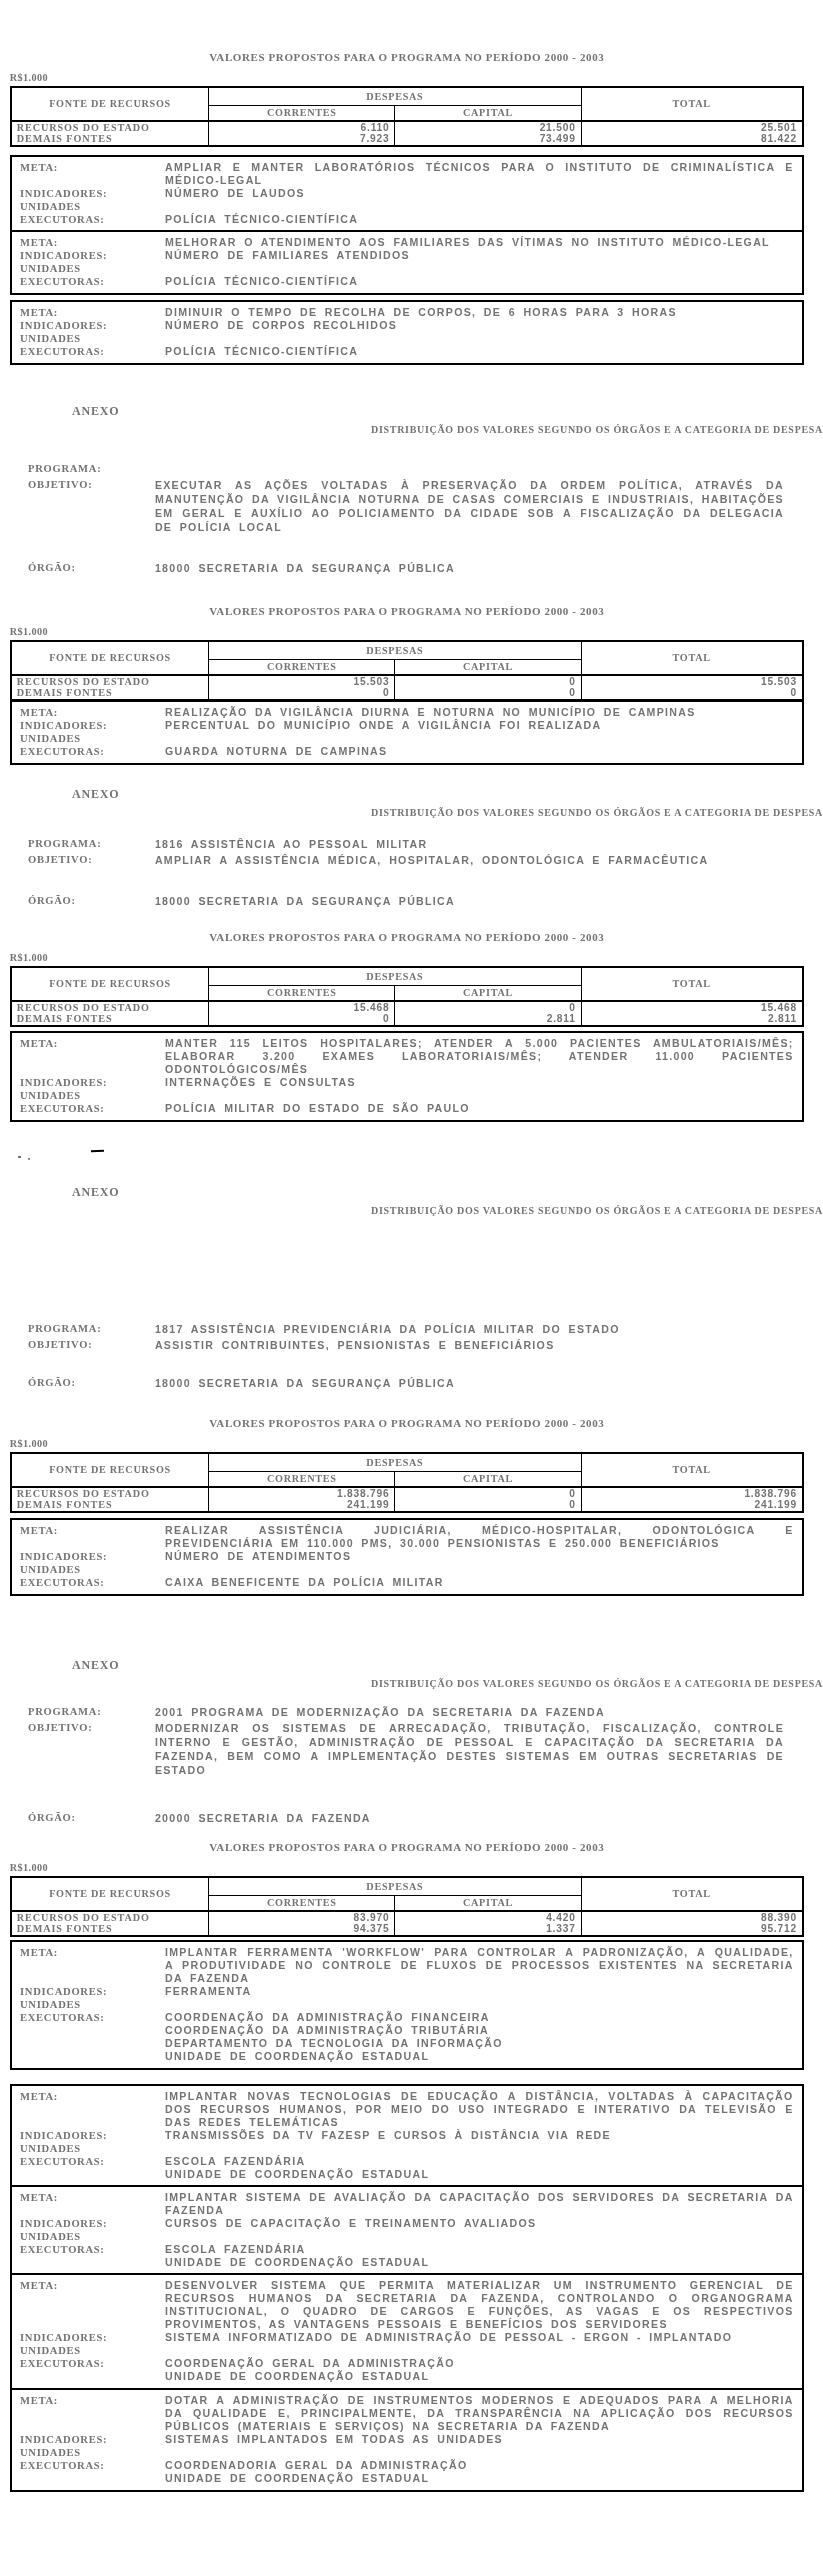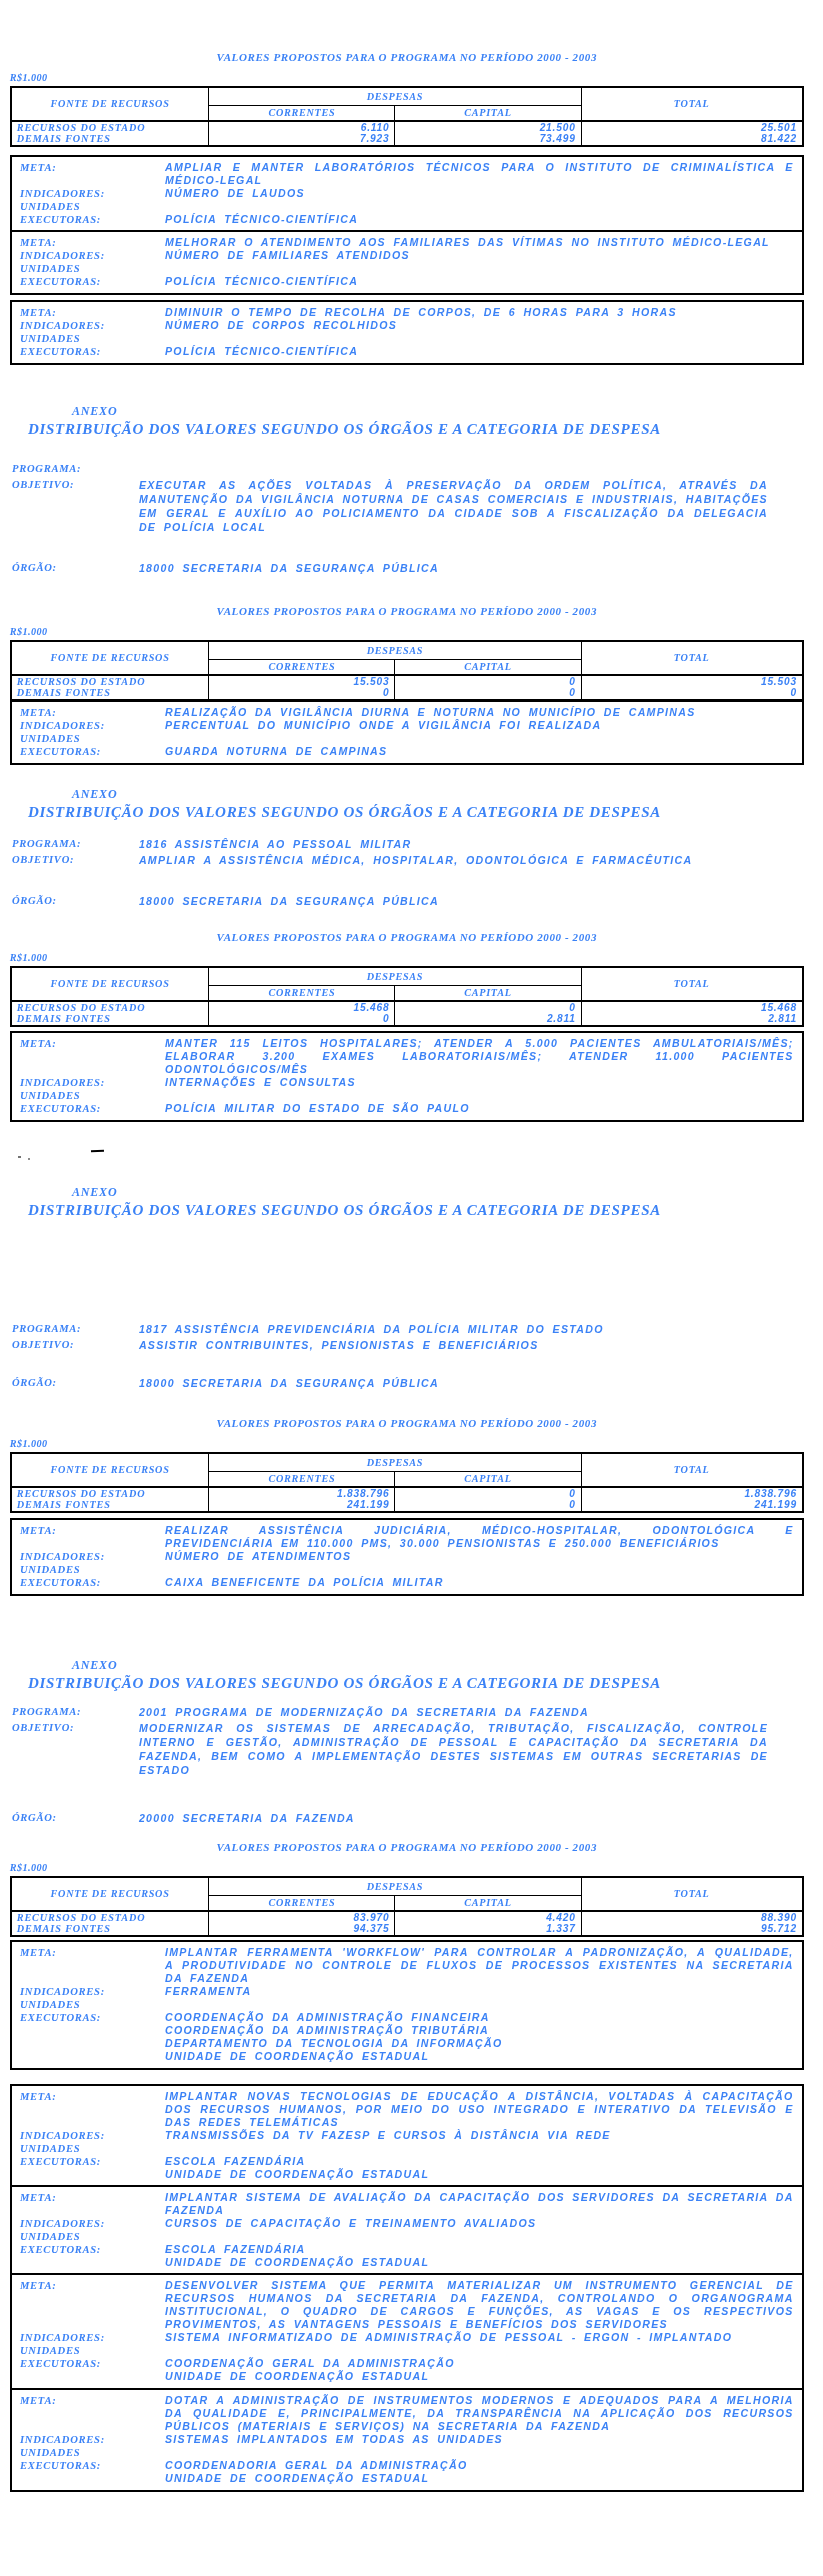--- a/index.html
+++ b/index.html
@@ -1,16 +1,16 @@
 <!DOCTYPE html>
 <html style="font-size:13px"><head>
 <meta charset="utf-8">
 <style>
   html,body{margin:0;padding:0;background:#ffffff;}
-  .page{position:relative;width:823px;height:2576px;background:#fff;color:#3b82f6;overflow:hidden;font-style:italic;}
+  .page{position:relative;width:823px;height:2576px;background:#fff;color:#737373;overflow:hidden;}
 
   .serif{font-family:"Liberation Serif","DejaVu Serif",serif;font-weight:bold;}
   .sans{font-family:"Liberation Sans","DejaVu Sans",sans-serif;font-weight:bold;}
 
   
   .vblock{position:absolute;left:9.8px;width:794px;}
   .vtitle{text-align:center;font-size:11px;letter-spacing:0.6px;line-height:13px;}
   .vunit{text-align:left;padding-right:91px;font-size:10.2px;letter-spacing:0.4px;margin-top:8px;line-height:11.4px;}
   table.vt{width:100%;border-collapse:collapse;table-layout:fixed;margin-top:2.4px;border:2px solid #000;}
   .vt col.c1{width:25%}.vt col.c2{width:23.5%}.vt col.c3{width:23.5%}.vt col.c4{width:28%}
@@ -29,24 +29,24 @@
   .msec + .msec{border-top:2.4px solid #000;margin-top:4.1px;padding-top:4.1px;}
   .mrow{display:grid;grid-template-columns:122px 1fr;column-gap:23px;padding:0 8.2px;}
   .mlabel{font-size:10.6px;letter-spacing:0.7px;line-height:13px;}
   .mtext{font-size:10.6px;line-height:13px;letter-spacing:1.3px;word-spacing:3.3px;}
   .just{text-align:justify;}
   .pre{white-space:pre-line;}
 
   
   .anexo{position:absolute;left:0;width:823px;}
   .anexo-t{margin-left:72px;font-size:12px;letter-spacing:0.8px;line-height:13px;}
-  .anexo-s{margin-left:28px;margin-top:4.9px;font-size:15px;letter-spacing:0.7px;line-height:13px;}
+  .anexo-s{margin-left:28px;margin-top:4.9px;font-size:10px;letter-spacing:0.7px;line-height:13px;text-align:right;}
 
   
-  .pblock{position:absolute;left:12px;width:756px;}
+  .pblock{position:absolute;left:28px;width:756px;}
   .prow{display:grid;grid-template-columns:122px 1fr;column-gap:4.9px;}
   .prow + .prow{margin-top:1.6px;}
   .plabel{font-size:10.6px;letter-spacing:0.7px;line-height:14px;}
   .ptext{font-size:10.6px;line-height:14px;letter-spacing:1.3px;word-spacing:3.3px;}
 
   
   .art{position:absolute;background:#000;}
 </style>
 </head>
 <body>

